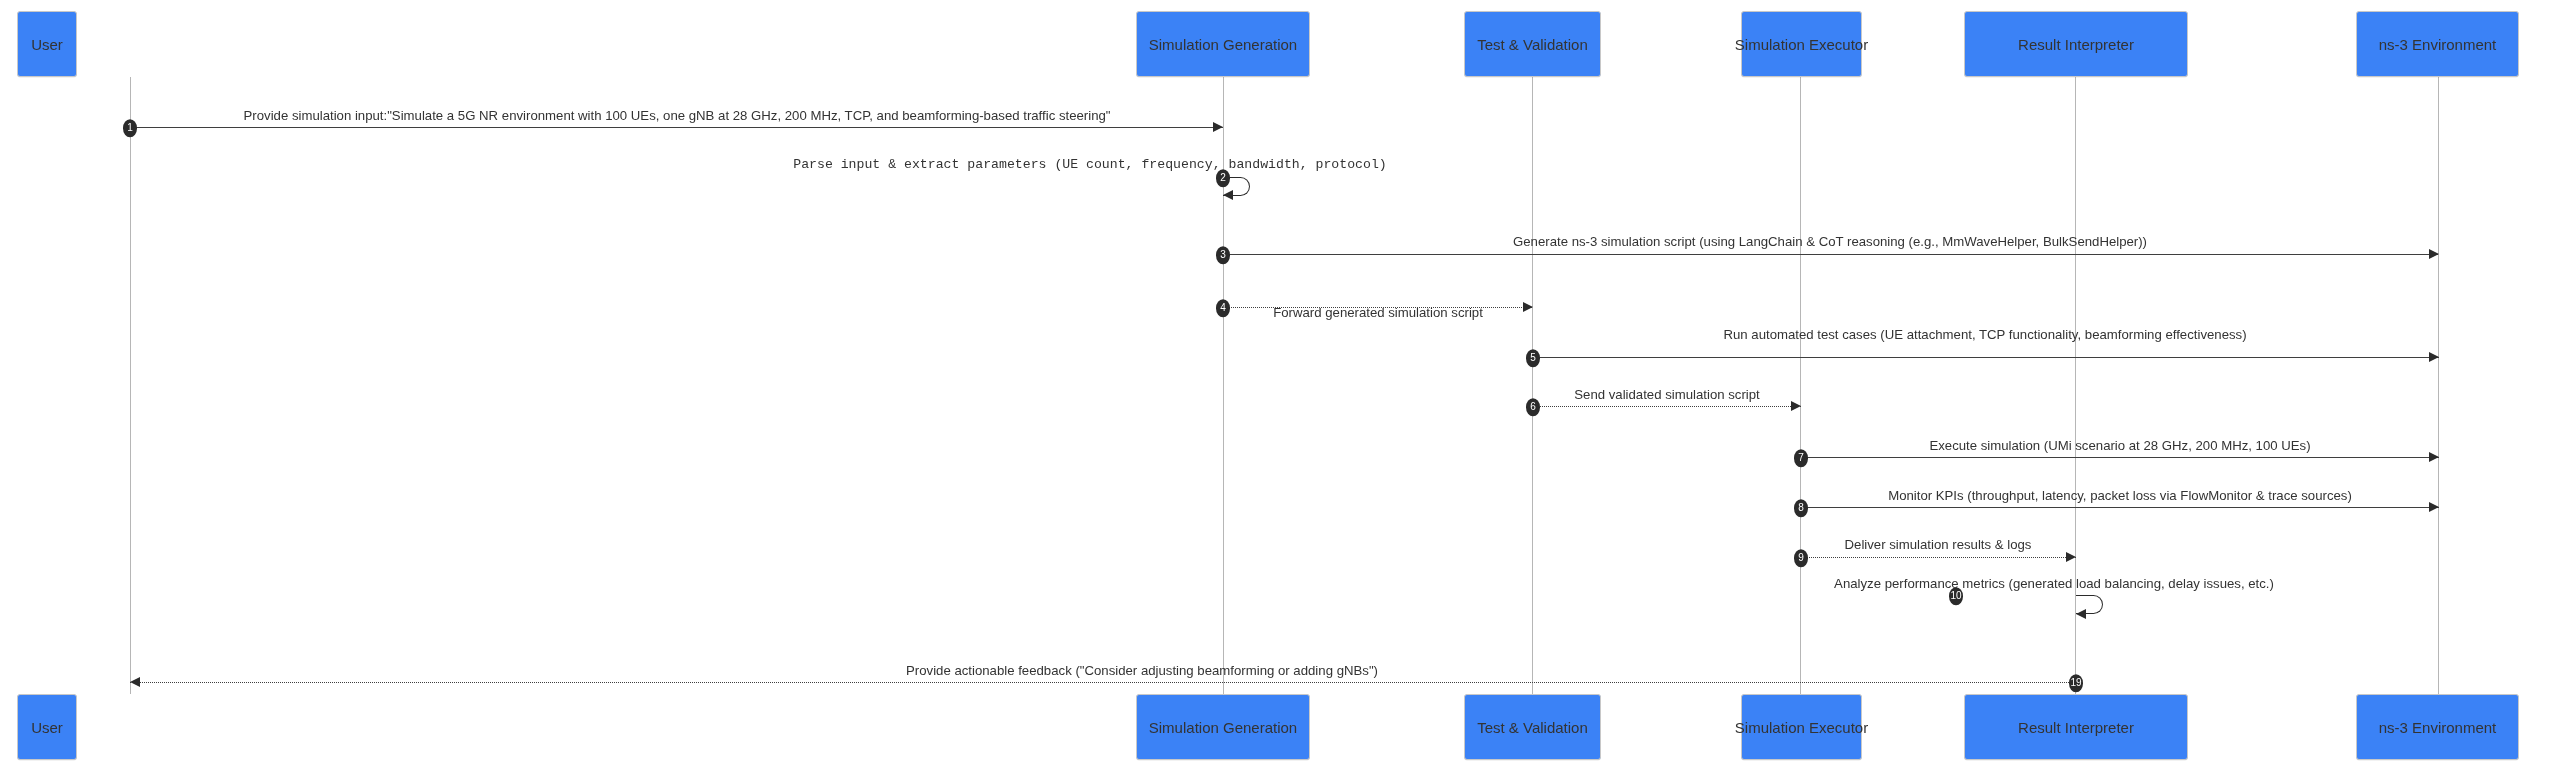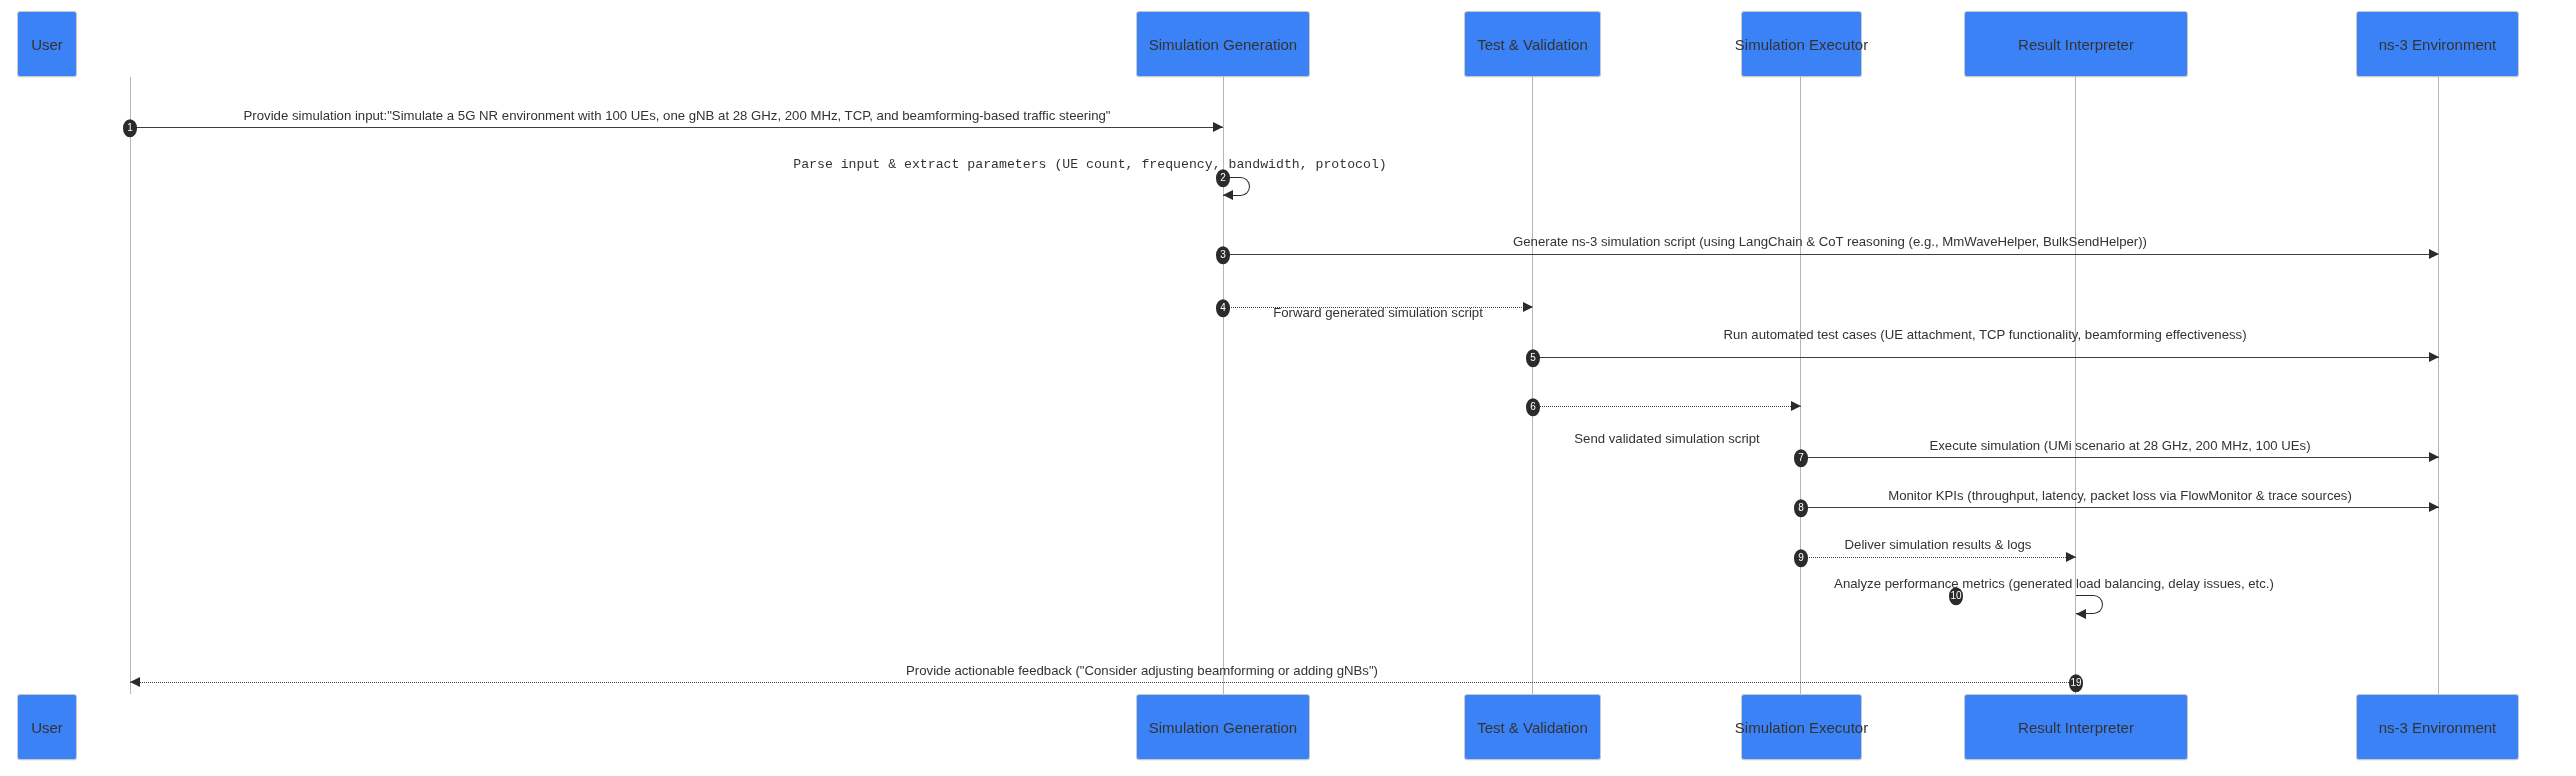--- a/index.html
+++ b/index.html
@@ -93,21 +93,21 @@
       <div class="arrow-head right" style="top: 249px; left: 2429px;"></div>
       <div class="seq-num" style="left: 1223px; top: 255px;">3</div>
       <div class="msg-label" style="left: 1378px; top: 288px; margin-top: 17px;">Forward generated simulation script</div>
       <div class="msg-line dotted" style="left: 1223px; top: 307px; width: 309px;"></div>
       <div class="arrow-head right" style="top: 302px; left: 1523px;"></div>
       <div class="seq-num" style="left: 1223px; top: 308px;">4</div>
       <div class="msg-label" style="left: 1985px; top: 327px;">Run automated test cases (UE attachment, TCP functionality, beamforming effectiveness)</div>
       <div class="msg-line" style="left: 1533px; top: 357px; width: 906px;"></div>
       <div class="arrow-head right" style="top: 352px; left: 2429px;"></div>
       <div class="seq-num" style="left: 1533px; top: 358px;">5</div>
-      <div class="msg-label" style="left: 1667px; top: 387px; margin-top: 44px;">Send validated simulation script</div>
+      <div class="msg-label" style="left: 1667px; top: 387px;">Send validated simulation script</div>
       <div class="msg-line dotted" style="left: 1533px; top: 406px; width: 268px;"></div>
       <div class="arrow-head right" style="top: 401px; left: 1791px;"></div>
       <div class="seq-num" style="left: 1533px; top: 407px;">6</div>
       <div class="msg-label" style="left: 2120px; top: 438px;">Execute simulation (UMi scenario at 28 GHz, 200 MHz, 100 UEs)</div>
       <div class="msg-line" style="left: 1801px; top: 457px; width: 638px;"></div>
       <div class="arrow-head right" style="top: 452px; left: 2429px;"></div>
       <div class="seq-num" style="left: 1801px; top: 458px;">7</div>
       <div class="msg-label" style="left: 2120px; top: 488px; text-align: right;">Monitor KPIs (throughput, latency, packet loss via FlowMonitor &amp; trace sources)</div>
       <div class="msg-line" style="left: 1801px; top: 507px; width: 638px;"></div>
       <div class="arrow-head right" style="top: 502px; left: 2429px;"></div>

